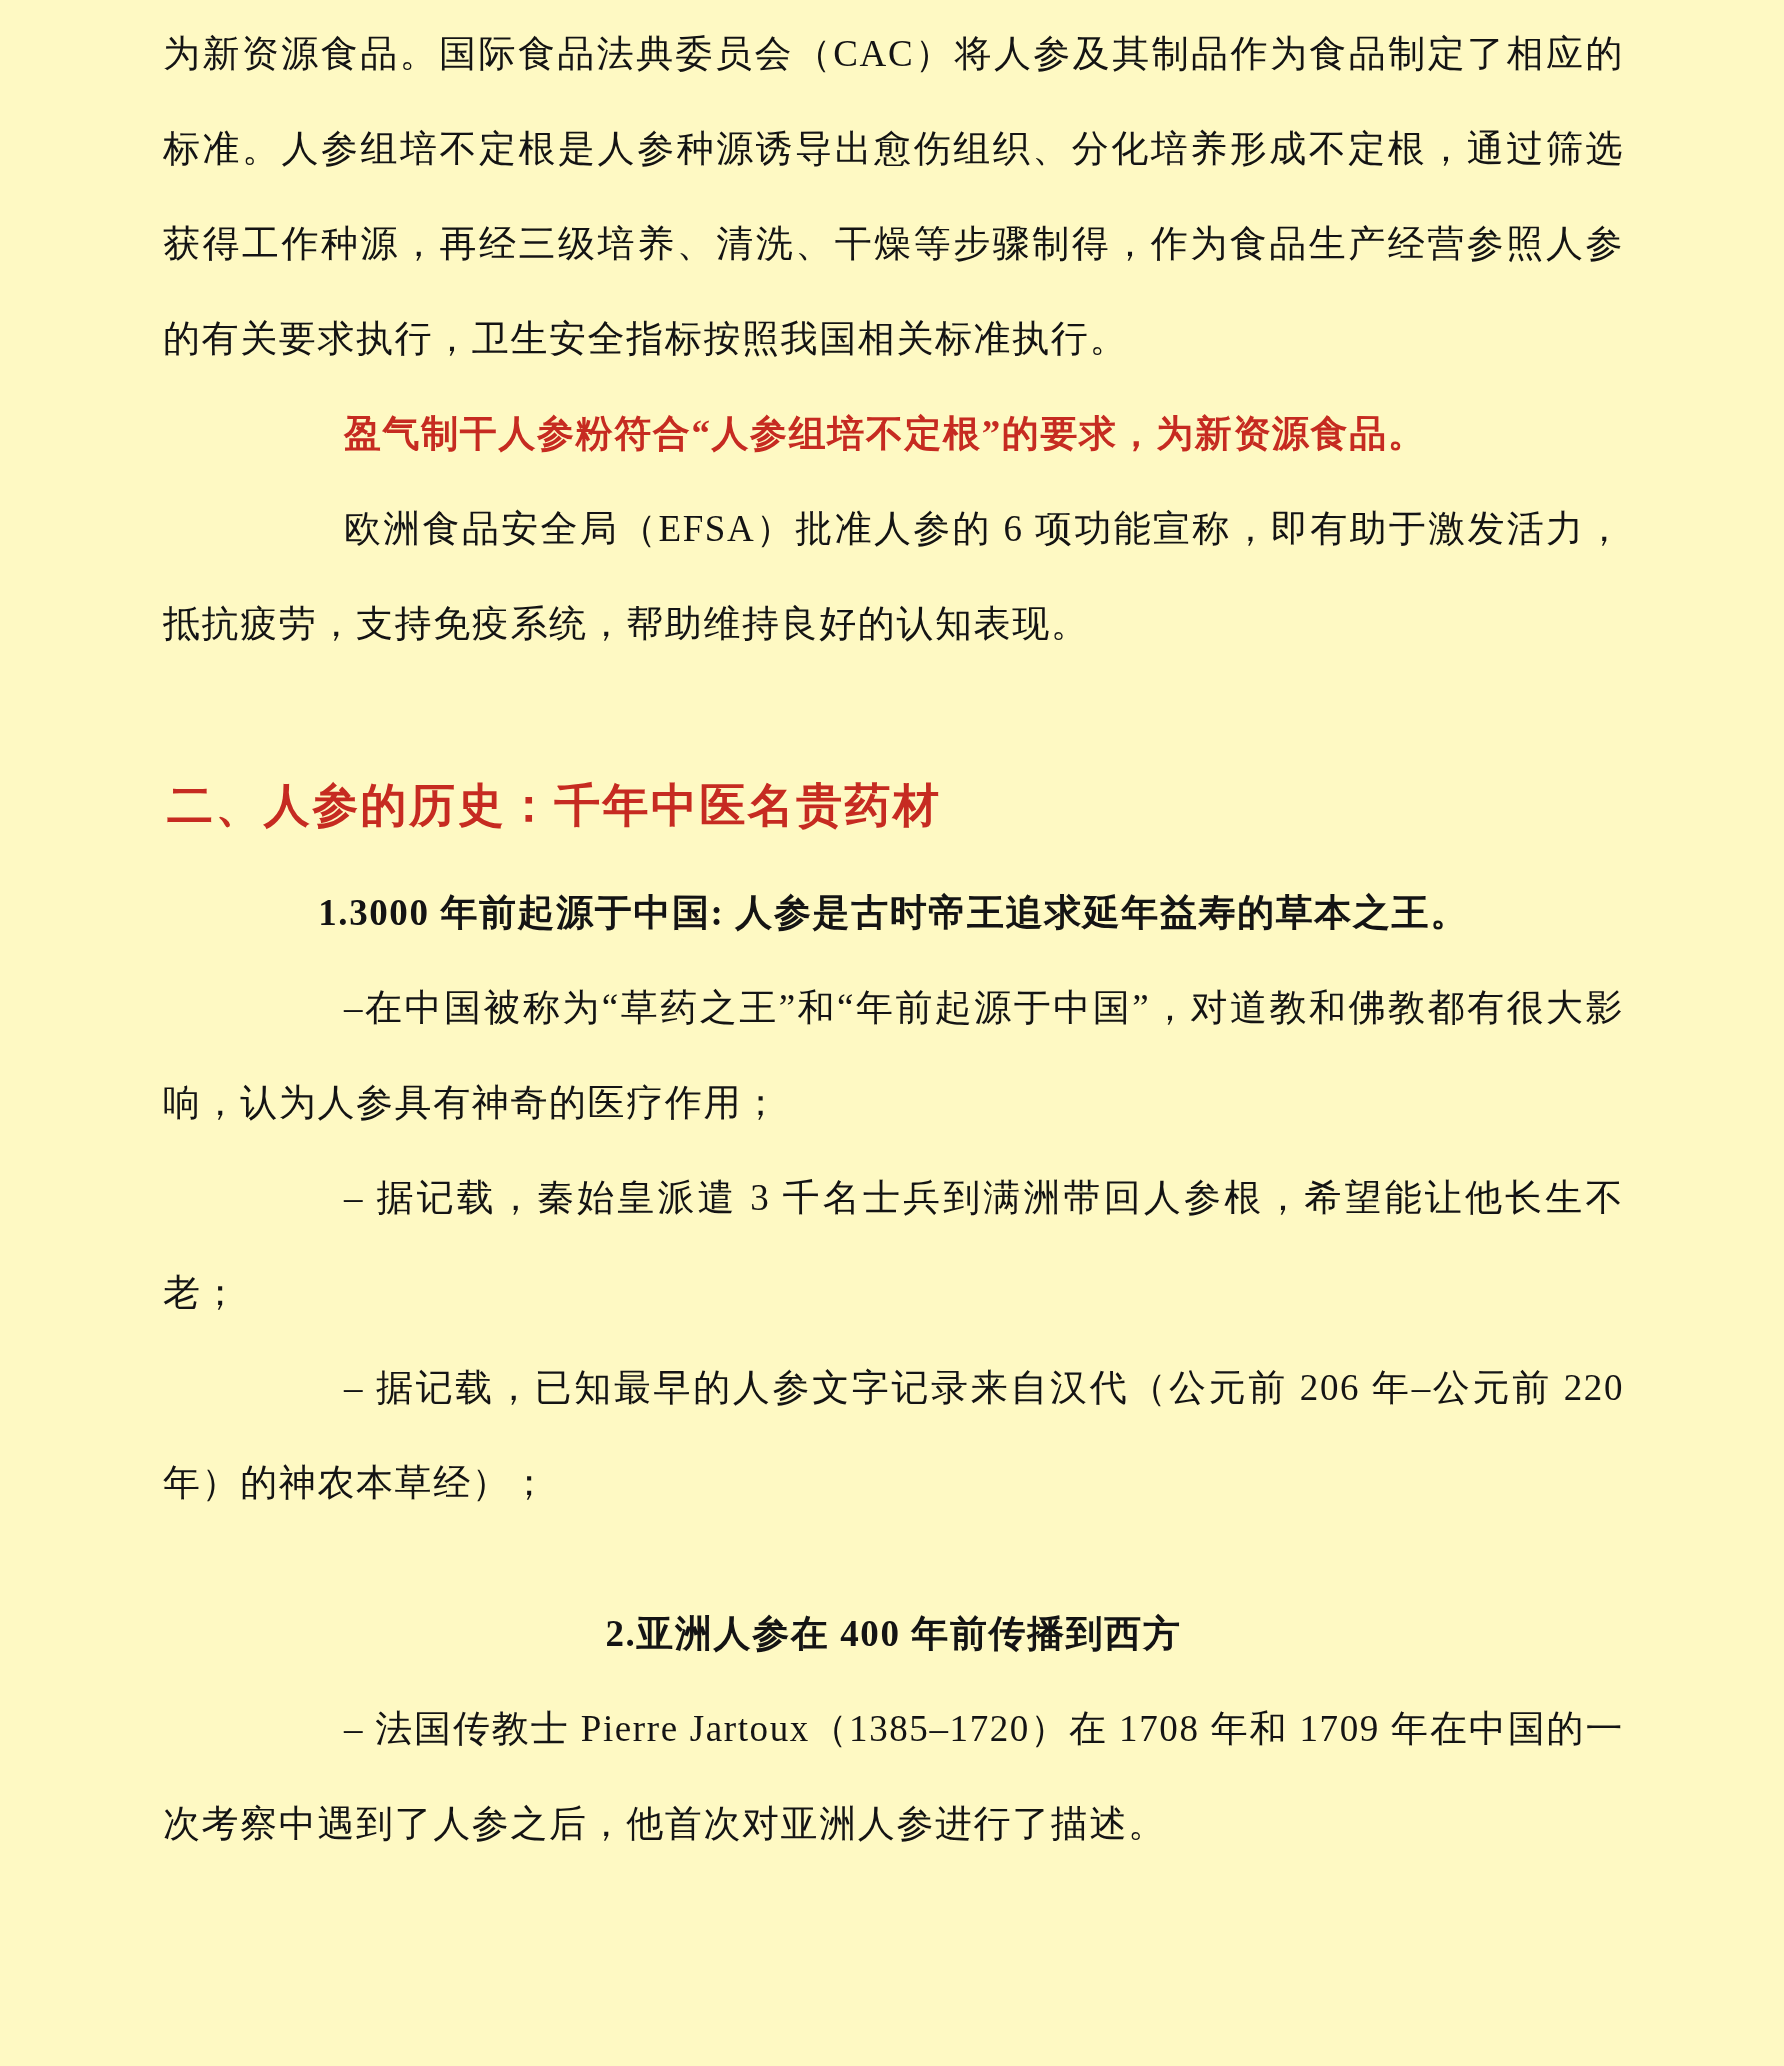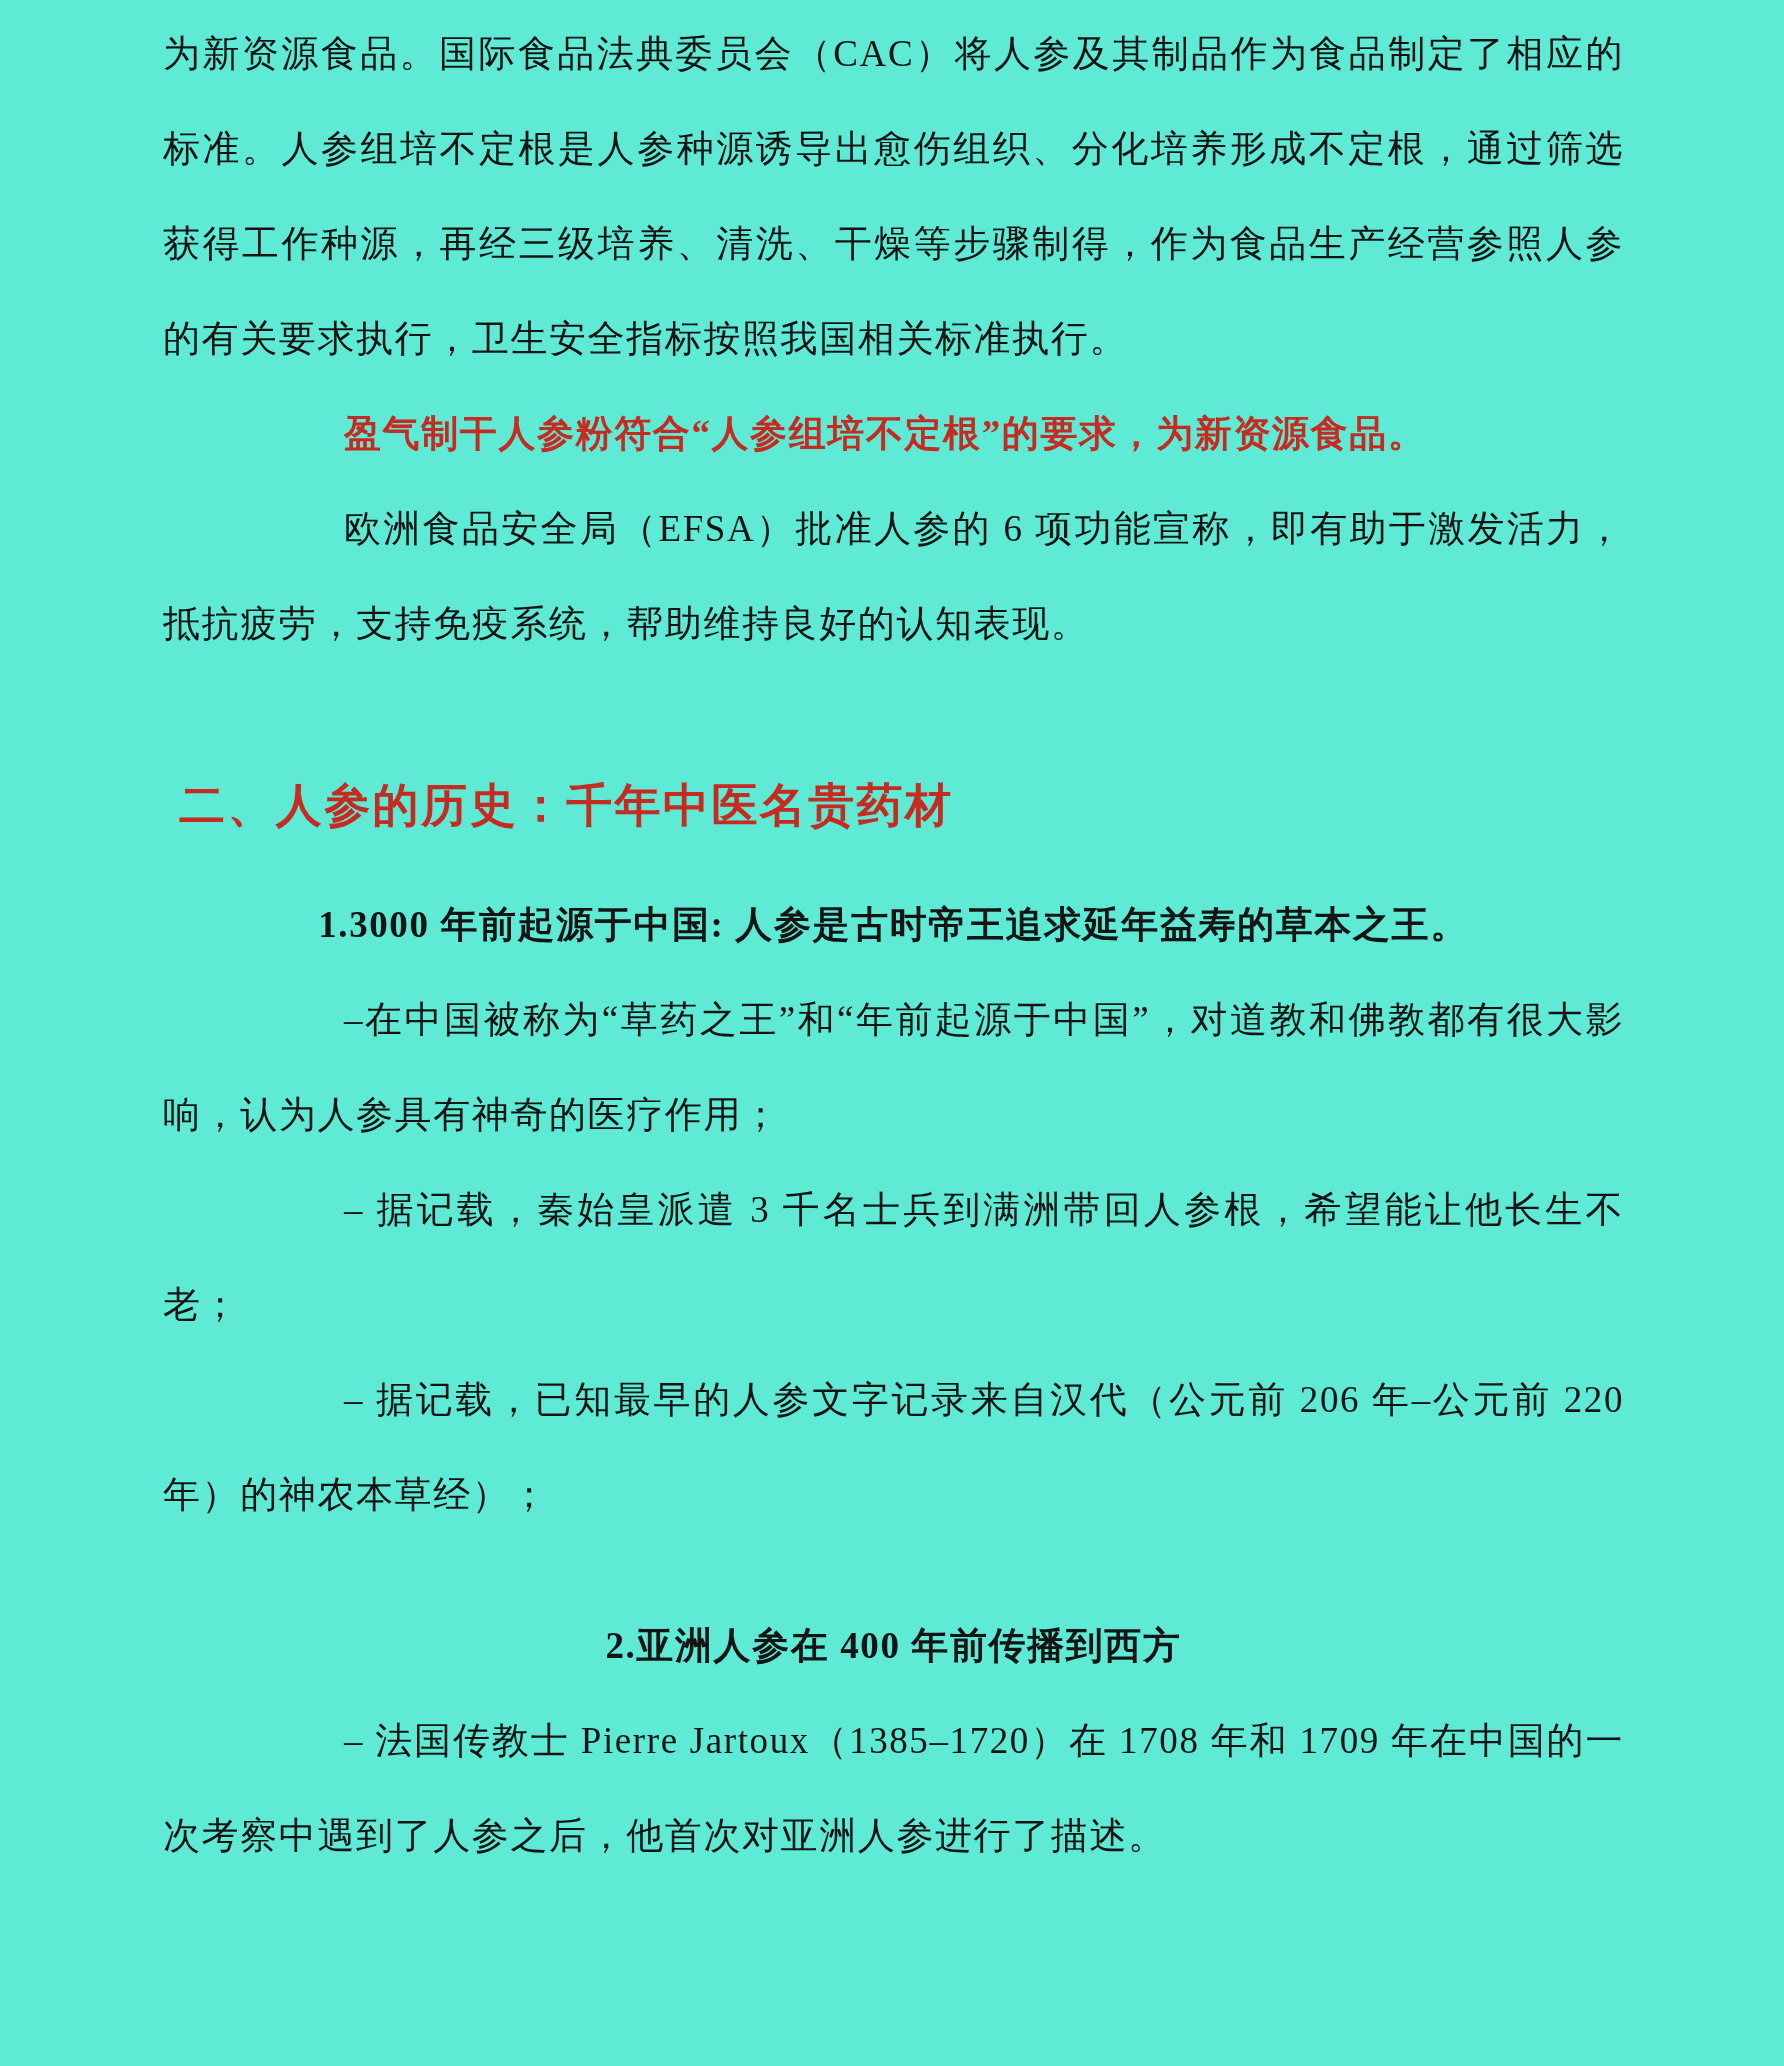--- a/index.html
+++ b/index.html
@@ -4,21 +4,21 @@
 <style>
   html, body {
     margin: 0;
     padding: 0;
     background: #ffffff;
   }
   .page {
     position: relative;
     width: 1785px;
     height: 2066px;
-    background: #5eead4;
+    background: #fef9c3;
     box-sizing: border-box;
     padding: 5.6px 161px 0 163px;
     font-family: "Liberation Serif", "DejaVu Serif", serif;
     font-size: 37px;
     line-height: 95px;
     color: #141414;
     overflow: hidden;
   }
   p {
     margin: 0;
@@ -28,21 +28,21 @@
   .indent {
     text-indent: 181px;
   }
   .red {
     color: #c62b21;
   }
   .bold {
     font-weight: bold;
   }
   .section-heading {
-    margin: 16px;
+    margin: 4px;
     margin-top: 79px;
     font-size: 46px;
     line-height: 111px;
     font-weight: bold;
     color: #c62b21;
     letter-spacing: 2.4px;
     text-align: left;
   }
   .sub-heading {
     font-weight: bold;

